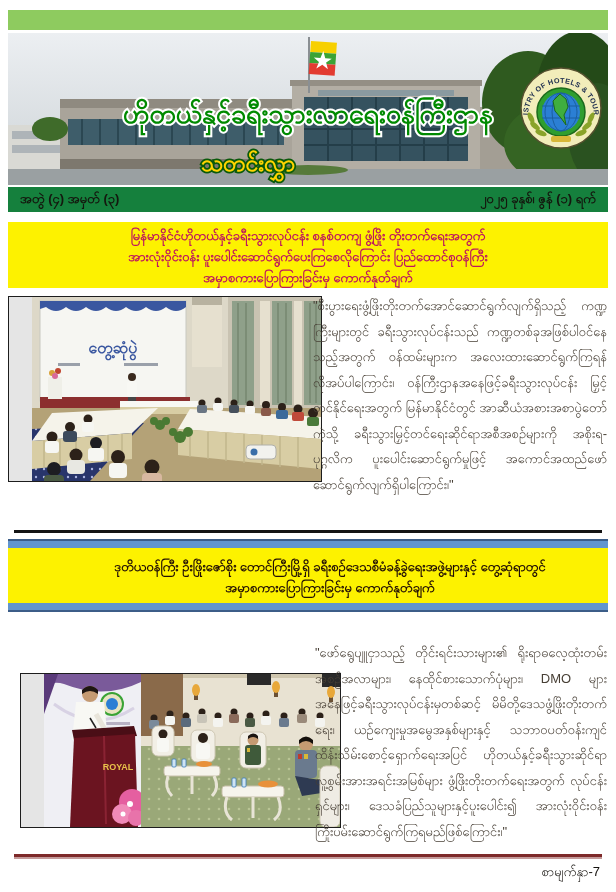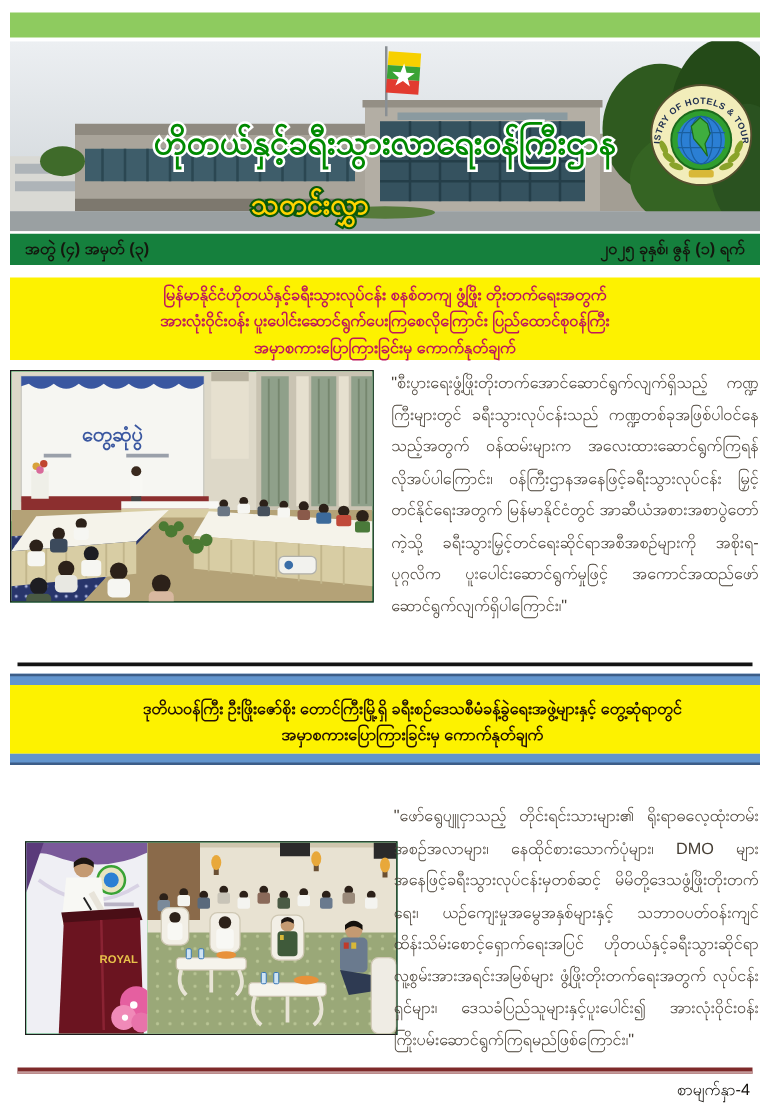--- a/index.html
+++ b/index.html
@@ -11,21 +11,21 @@
   .header-photo{position:absolute;left:8px;top:33px;width:600px;height:152px;}
 
   .infobar{position:absolute;left:8px;top:187px;width:600px;height:25px;background:#15803d;
     display:flex;justify-content:space-between;align-items:center;padding:0 12px;box-sizing:border-box;
     font-size:13px;font-weight:bold;color:#14170e;}
 
   .headline1{position:absolute;left:8px;top:222px;width:600px;height:66px;background:#fdf200;
     display:flex;flex-direction:column;justify-content:flex-end;text-align:center;
     color:#be185d;font-weight:bold;font-size:13px;line-height:21px;}
 
-  .photo-frame{position:absolute;border:1px solid #1d1d1d;background:#22c55e;}
+  .photo-frame{position:absolute;border:1px solid #1d1d1d;background:#e5e5e5;padding-left:23px;}
   .photo1{left:8px;top:296px;width:289px;height:184px;}
   .photo2{left:8px;top:673px;width:296px;height:153px;margin-left:12px;}
 
   .bodytext{position:absolute;font-size:13px;line-height:25.5px;text-align:justify;color:#473f35;}
   .bodytext1{left:313px;top:293px;width:294px;height:190px;}
   .bodytext2{left:315px;top:640px;width:292px;height:180px;}
 
   .divider{position:absolute;left:14px;top:530px;width:588px;height:3px;background:#141414;}
 
   .bluebar{position:absolute;left:8px;width:600px;height:7px;background:#6295ce;}
@@ -504,15 +504,15 @@
             <ellipse cx="46" cy="-2" rx="10" ry="3.5" fill="#e8913a"></ellipse>
           </g>
         </g>
       </g>
     </svg>
   </div>
 
   <div class="bodytext bodytext2">"ဖော်ရွေပျူငှာသည့် တိုင်းရင်းသားများ၏ ရိုးရာဓလေ့ထုံးတမ်း အစဉ်အလာများ၊ နေထိုင်စားသောက်ပုံများ၊ DMO များအနေဖြင့်ခရီးသွားလုပ်ငန်းမှတစ်ဆင့် မိမိတို့ဒေသဖွံ့ဖြိုးတိုးတက်ရေး၊ ယဉ်ကျေးမှုအမွေအနှစ်များနှင့် သဘာဝပတ်ဝန်းကျင် ထိန်းသိမ်းစောင့်ရှောက်ရေးအပြင် ဟိုတယ်နှင့်ခရီးသွားဆိုင်ရာ လူ့စွမ်းအားအရင်းအမြစ်များ ဖွံ့ဖြိုးတိုးတက်ရေးအတွက် လုပ်ငန်းရှင်များ၊ ဒေသခံပြည်သူများနှင့်ပူးပေါင်း၍ အားလုံးဝိုင်းဝန်း ကြိုးပမ်းဆောင်ရွက်ကြရမည်ဖြစ်ကြောင်း၊"</div>
 
   <div class="footer-rule"></div>
-  <div class="footer-label">စာမျက်နှာ-4</div>
+  <div class="footer-label">စာမျက်နှာ-7</div>
 
 </div>
 
 </body></html>

